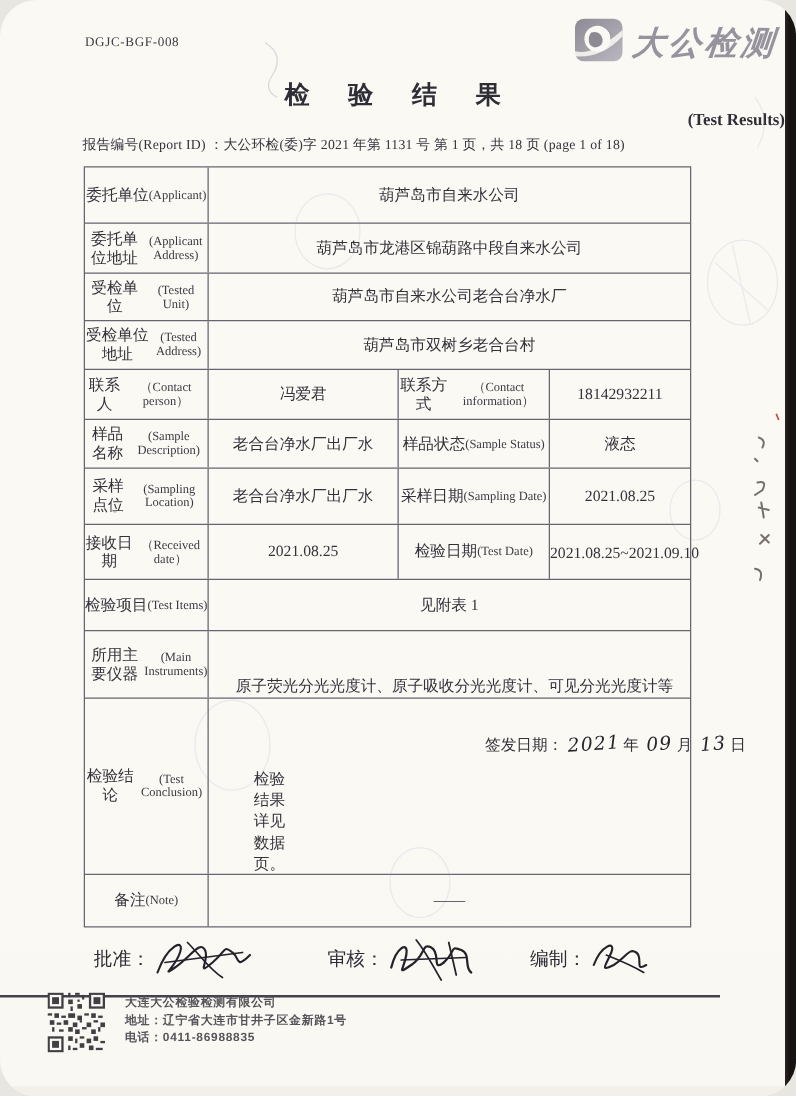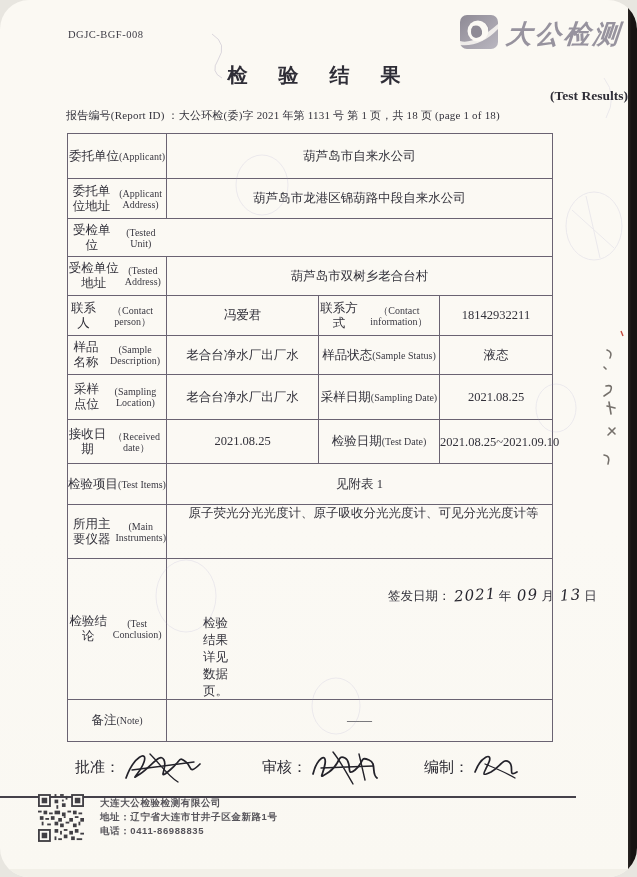--- a/index.html
+++ b/index.html
@@ -33,21 +33,21 @@
   .cell:first-child { border-left:none; }
   .c-label { width:98px; flex:none; }
   .c-val   { flex:1; }
   .c-val2  { width:152px; flex:none;text-align:right; }
   .c-lab2  { width:121px; flex:none; }
   .lz { font-size:12.5px; line-height:15px; }
   .le { font-size:10px; line-height:11px; margin-top:0; color:#3b3a43; }
   .r1{height:44px}.r2{height:40px}.r3{height:38px}.r4{height:39px}.r5{height:40px}
   .r6{height:39px}.r7{height:45px}.r8{height:44px}.r9{height:41px}.r10{height:54px}
   .r11{height:141px}.r12{height:42px}
-  .val-left { align-items:flex-start; text-align:left; padding-left:8px; }
+  .val-left { align-items:flex-end; text-align:left; padding-left:8px; }
   .two-line span { display:block; line-height:16px; }
   .concl { justify-content:flex-start; align-items:stretch; }
   .concl-text { margin:56px 0 0 36px; text-align:center; }
   .sign-line { margin:27px 0 0 160px; text-align:left; font-size:12.5px; white-space:nowrap; }
   .hand { font-family:"DejaVu Serif", serif; font-style:italic; font-size:15px;
     color:#26252e; display:inline-block; transform:rotate(-4deg); letter-spacing:1px; padding:0 3px; }
 
   .signoff-item { position:absolute; display:flex; align-items:flex-start; font-size:15px; color:#2c2b33; }
   .signoff-item .sig { margin:-14px 0 0 0; }
   #so-approve { left:75px;  top:758px; }
@@ -111,20 +111,23 @@
       </div>
       <div class="cell c-val">
         <span>葫芦岛市龙港区锦葫路中段自来水公司</span>
       </div>
     </div>
 
     <div class="row r3">
       <div class="cell c-label">
         <span class="lz">受检单位</span>
         <span class="le">(Tested Unit)</span>
+      </div>
+      <div class="cell c-val">
+        <span>葫芦岛市自来水公司老合台净水厂</span>
       </div>
     </div>
 
     <div class="row r4">
       <div class="cell c-label">
         <span class="lz">受检单位地址</span>
         <span class="le">(Tested Address)</span>
       </div>
       <div class="cell c-val">
         <span>葫芦岛市双树乡老合台村</span>

